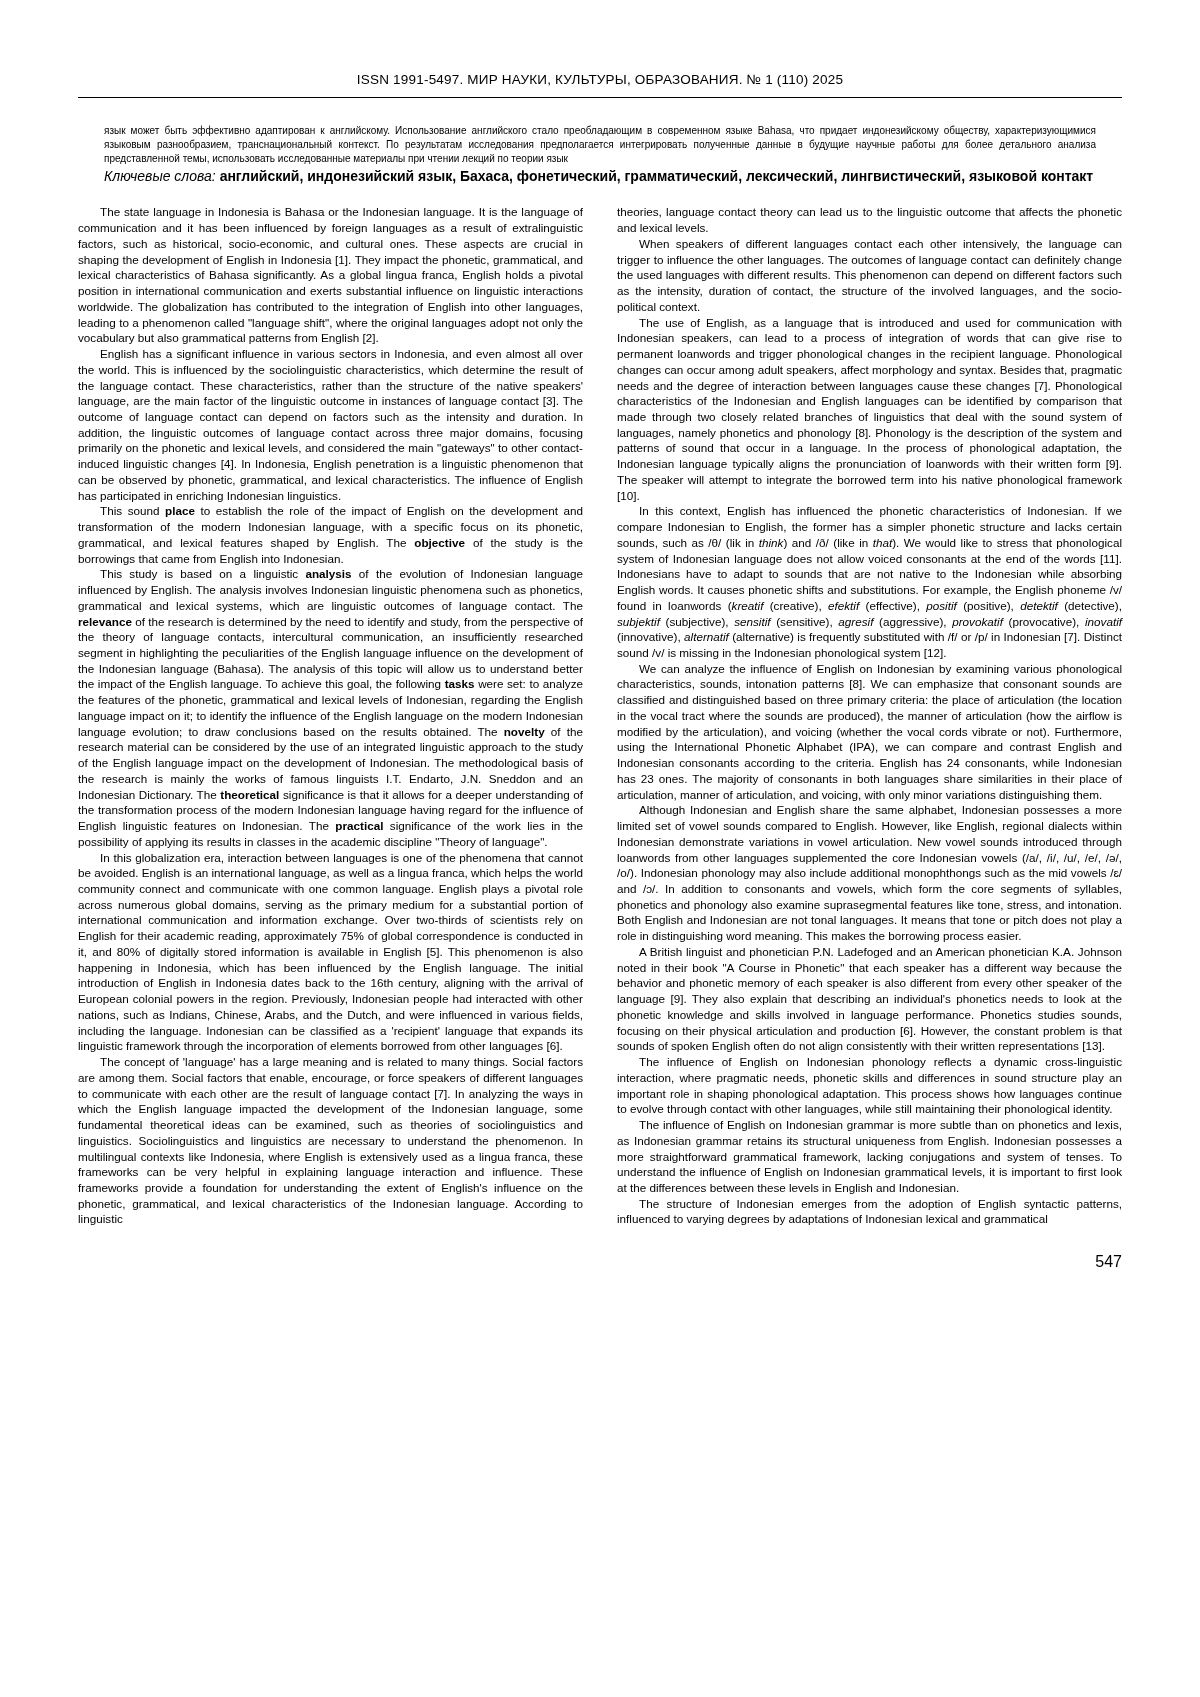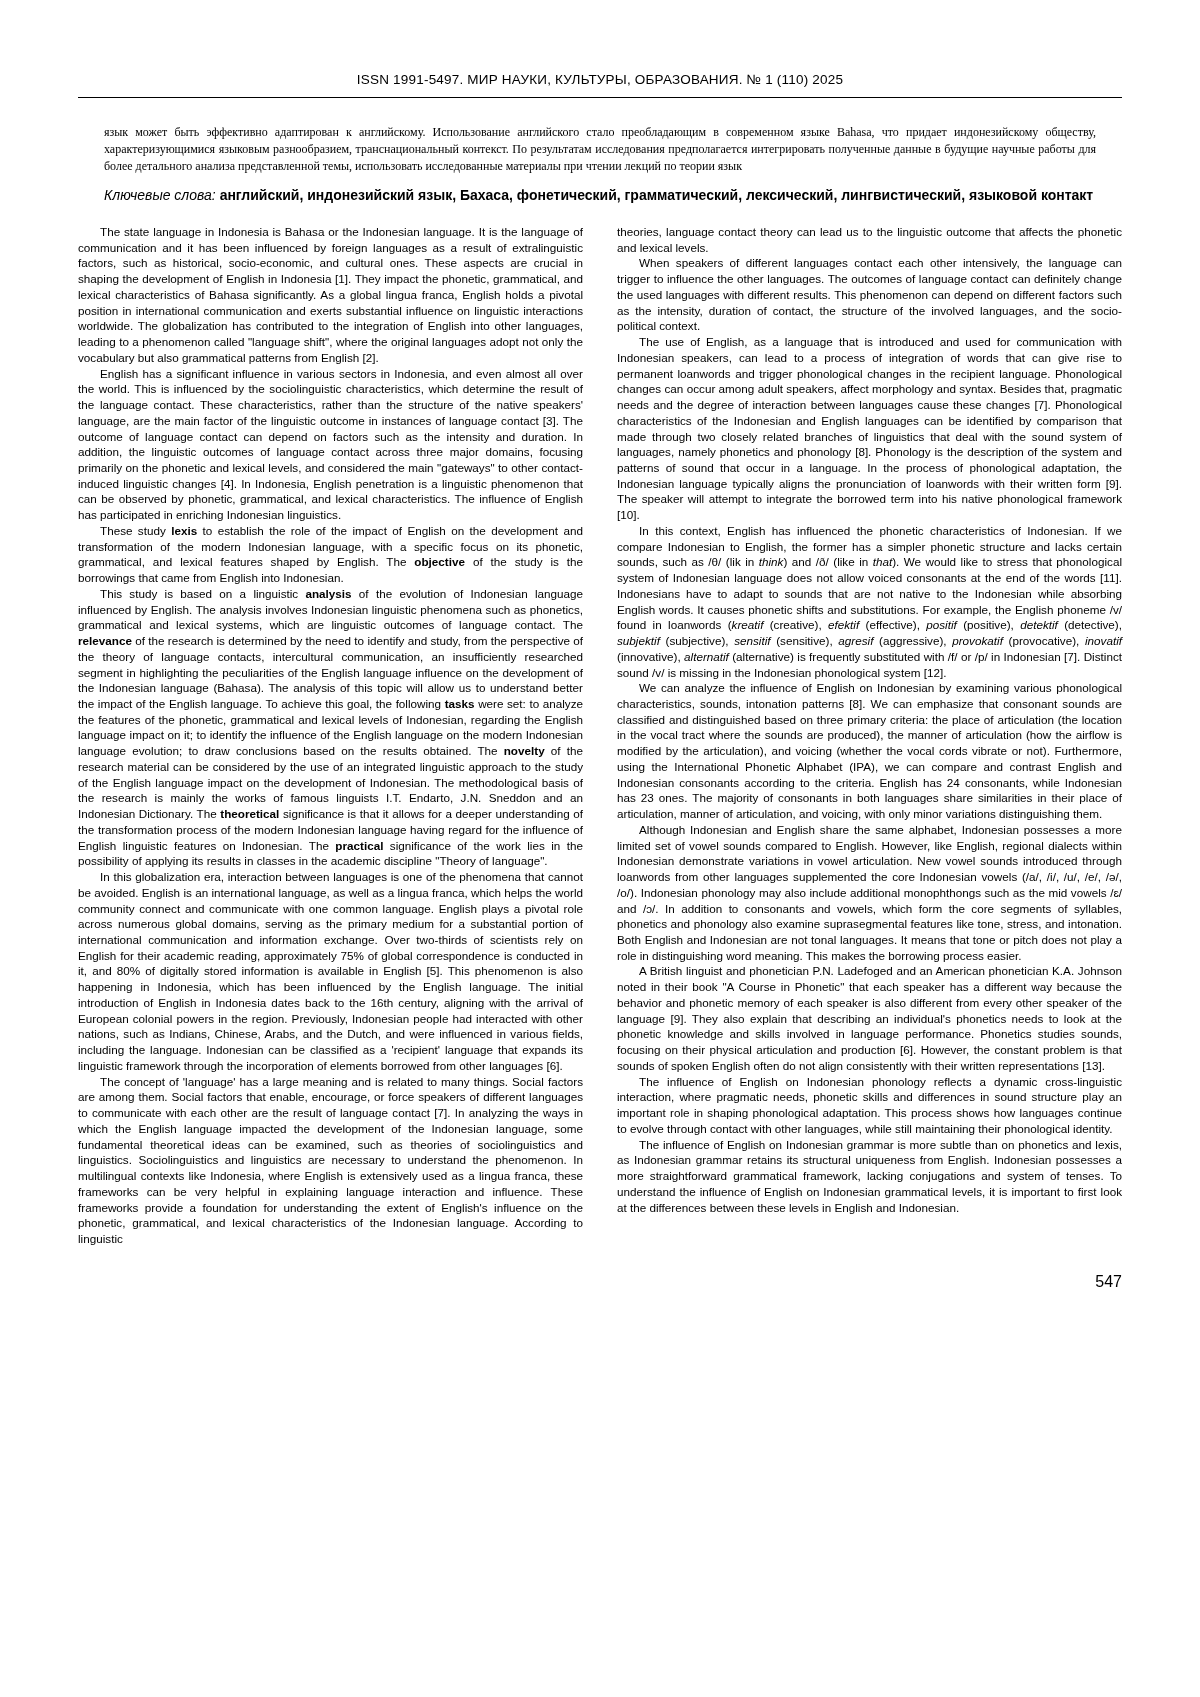--- a/index.html
+++ b/index.html
@@ -25,26 +25,25 @@
     text-align: center;
     font-size: 13.5px;
     letter-spacing: 0.2px;
     padding-bottom: 10px;
   }
   .head-rule {
     border-bottom: 1px solid #000;
     margin: 0 0 26px 0;
   }
   .abstract-tail {
-    font-size: 12px;
+    font-size: 10px;
     line-height: 1.42;
     text-align: justify;
-    margin: 0 0 11px 0;
+    margin: 0 0 0 0;
     padding: 0 26px 0 26px;
-    font-family: Liberation Serif, serif;
   }
   .keywords {
     font-size: 14px;
     line-height: 1.42;
     text-align: justify;
     padding: 0 26px 0 26px;
     margin-bottom: 18px;
   }
   .keywords .kw-label {
     font-style: italic;
@@ -92,21 +91,21 @@
     <span class="kw-body">английский, индонезийский язык, Бахаса, фонетический, грамматический, лексический, лингвистический, языковой контакт</span>
   </div>
 
   <div class="columns">
 
     <div class="col">
       <p>The state language in Indonesia is Bahasa or the Indonesian language. It is the language of communication and it has been influenced by foreign languages as a result of extralinguistic factors, such as historical, socio-economic, and cultural ones. These aspects are crucial in shaping the development of English in Indonesia [1]. They impact the phonetic, grammatical, and lexical characteristics of Bahasa significantly. As a global lingua franca, English holds a pivotal position in international communication and exerts substantial influence on linguistic interactions worldwide. The globalization has contributed to the integration of English into other languages, leading to a phenomenon called "language shift", where the original languages adopt not only the vocabulary but also grammatical patterns from English [2].</p>
       <p>English has a significant influence in various sectors in Indonesia, and even almost all over the world. This is influenced by the sociolinguistic characteristics, which determine the result of the language contact. These characteristics, rather than the structure of the native speakers' language, are the main factor of the linguistic outcome in instances of language contact [3]. The outcome of language contact can depend on factors such as the intensity and duration. In addition, the linguistic outcomes of language contact across three major domains, focusing primarily on the phonetic and lexical levels, and considered the main "gateways" to other contact-induced linguistic changes [4]. In Indonesia, English penetration is a linguistic phenomenon that can be observed by phonetic, grammatical, and lexical characteristics. The influence of English has participated in enriching Indonesian linguistics.</p>
 
       <p>
-        <span>These study </span><b>lexis</b><span> to establish the role of the impact of English on the development and transformation of the modern Indonesian language, with a specific focus on its phonetic, grammatical, and lexical features shaped by English. The </span><b>objective</b><span> of the study is the borrowings that came from English into Indonesian.</span>
+        <span>This sound </span><b>place</b><span> to establish the role of the impact of English on the development and transformation of the modern Indonesian language, with a specific focus on its phonetic, grammatical, and lexical features shaped by English. The </span><b>objective</b><span> of the study is the borrowings that came from English into Indonesian.</span>
       </p>
 
       <p>
         <span>This study is based on a linguistic </span><b>analysis</b><span> of the evolution of Indonesian language influenced by English. The analysis involves Indonesian linguistic phenomena such as phonetics, grammatical and lexical systems, which are linguistic outcomes of language contact. The </span><b>relevance</b><span> of the research is determined by the need to identify and study, from the perspective of the theory of language contacts, intercultural communication, an insufficiently researched segment in highlighting the peculiarities of the English language influence on the development of the Indonesian language (Bahasa). The analysis of this topic will allow us to understand better the impact of the English language. To achieve this goal, the following </span><b>tasks</b><span> were set: to analyze the features of the phonetic, grammatical and lexical levels of Indonesian, regarding the English language impact on it; to identify the influence of the English language on the modern Indonesian language evolution; to draw conclusions based on the results obtained. The </span><b>novelty</b><span> of the research material can be considered by the use of an integrated linguistic approach to the study of the English language impact on the development of Indonesian. The methodological basis of the research is mainly the works of famous linguists I.T. Endarto, J.N. Sneddon and an Indonesian Dictionary. The </span><b>theoretical</b><span> significance is that it allows for a deeper understanding of the transformation process of the modern Indonesian language having regard for the influence of English linguistic features on Indonesian. The </span><b>practical</b><span> significance of the work lies in the possibility of applying its results in classes in the academic discipline "Theory of language".</span>
       </p>
 
       <p>In this globalization era, interaction between languages is one of the phenomena that cannot be avoided. English is an international language, as well as a lingua franca, which helps the world community connect and communicate with one common language. English plays a pivotal role across numerous global domains, serving as the primary medium for a substantial portion of international communication and information exchange. Over two-thirds of scientists rely on English for their academic reading, approximately 75% of global correspondence is conducted in it, and 80% of digitally stored information is available in English [5]. This phenomenon is also happening in Indonesia, which has been influenced by the English language. The initial introduction of English in Indonesia dates back to the 16th century, aligning with the arrival of European colonial powers in the region. Previously, Indonesian people had interacted with other nations, such as Indians, Chinese, Arabs, and the Dutch, and were influenced in various fields, including the language. Indonesian can be classified as a 'recipient' language that expands its linguistic framework through the incorporation of elements borrowed from other languages [6].</p>
       <p>The concept of 'language' has a large meaning and is related to many things. Social factors are among them. Social factors that enable, encourage, or force speakers of different languages to communicate with each other are the result of language contact [7]. In analyzing the ways in which the English language impacted the development of the Indonesian language, some fundamental theoretical ideas can be examined, such as theories of sociolinguistics and linguistics. Sociolinguistics and linguistics are necessary to understand the phenomenon. In multilingual contexts like Indonesia, where English is extensively used as a lingua franca, these frameworks can be very helpful in explaining language interaction and influence. These frameworks provide a foundation for understanding the extent of English's influence on the phonetic, grammatical, and lexical characteristics of the Indonesian language. According to linguistic</p>
     </div>
 
@@ -117,19 +116,20 @@
 
       <p>
         <span>In this context, English has influenced the phonetic characteristics of Indonesian. If we compare Indonesian to English, the former has a simpler phonetic structure and lacks certain sounds, such as /θ/ (lik in </span><i>think</i><span>) and /ð/ (like in </span><i>that</i><span>). We would like to stress that phonological system of Indonesian language does not allow voiced consonants at the end of the words [11]. Indonesians have to adapt to sounds that are not native to the Indonesian while absorbing English words. It causes phonetic shifts and substitutions. For example, the English phoneme /v/ found in loanwords (</span><i>kreatif</i><span> (creative), </span><i>efektif</i><span> (effective), </span><i>positif</i><span> (positive), </span><i>detektif</i><span> (detective), </span><i>subjektif</i><span> (subjective), </span><i>sensitif</i><span> (sensitive), </span><i>agresif</i><span> (aggressive), </span><i>provokatif</i><span> (provocative), </span><i>inovatif</i><span> (innovative), </span><i>alternatif</i><span> (alternative) is frequently substituted with /f/ or /p/ in Indonesian [7]. Distinct sound /v/ is missing in the Indonesian phonological system [12].</span>
       </p>
 
       <p>We can analyze the influence of English on Indonesian by examining various phonological characteristics, sounds, intonation patterns [8]. We can emphasize that consonant sounds are classified and distinguished based on three primary criteria: the place of articulation (the location in the vocal tract where the sounds are produced), the manner of articulation (how the airflow is modified by the articulation), and voicing (whether the vocal cords vibrate or not). Furthermore, using the International Phonetic Alphabet (IPA), we can compare and contrast English and Indonesian consonants according to the criteria. English has 24 consonants, while Indonesian has 23 ones. The majority of consonants in both languages share similarities in their place of articulation, manner of articulation, and voicing, with only minor variations distinguishing them.</p>
       <p>Although Indonesian and English share the same alphabet, Indonesian possesses a more limited set of vowel sounds compared to English. However, like English, regional dialects within Indonesian demonstrate variations in vowel articulation. New vowel sounds introduced through loanwords from other languages supplemented the core Indonesian vowels (/a/, /i/, /u/, /e/, /ə/, /o/). Indonesian phonology may also include additional monophthongs such as the mid vowels /ɛ/ and /ɔ/. In addition to consonants and vowels, which form the core segments of syllables, phonetics and phonology also examine suprasegmental features like tone, stress, and intonation. Both English and Indonesian are not tonal languages. It means that tone or pitch does not play a role in distinguishing word meaning. This makes the borrowing process easier.</p>
       <p>A British linguist and phonetician P.N. Ladefoged and an American phonetician K.A. Johnson noted in their book "A Course in Phonetic" that each speaker has a different way because the behavior and phonetic memory of each speaker is also different from every other speaker of the language [9]. They also explain that describing an individual's phonetics needs to look at the phonetic knowledge and skills involved in language performance. Phonetics studies sounds, focusing on their physical articulation and production [6]. However, the constant problem is that sounds of spoken English often do not align consistently with their written representations [13].</p>
       <p>The influence of English on Indonesian phonology reflects a dynamic cross-linguistic interaction, where pragmatic needs, phonetic skills and differences in sound structure play an important role in shaping phonological adaptation. This process shows how languages continue to evolve through contact with other languages, while still maintaining their phonological identity.</p>
       <p>The influence of English on Indonesian grammar is more subtle than on phonetics and lexis, as Indonesian grammar retains its structural uniqueness from English. Indonesian possesses a more straightforward grammatical framework, lacking conjugations and system of tenses. To understand the influence of English on Indonesian grammatical levels, it is important to first look at the differences between these levels in English and Indonesian.</p>
+      <p>The structure of Indonesian emerges from the adoption of English syntactic patterns, influenced to varying degrees by adaptations of Indonesian lexical and grammatical</p>
     </div>
 
   </div>
 
   <div class="footer">547</div>
 
 </div>
 
 </body></html>

